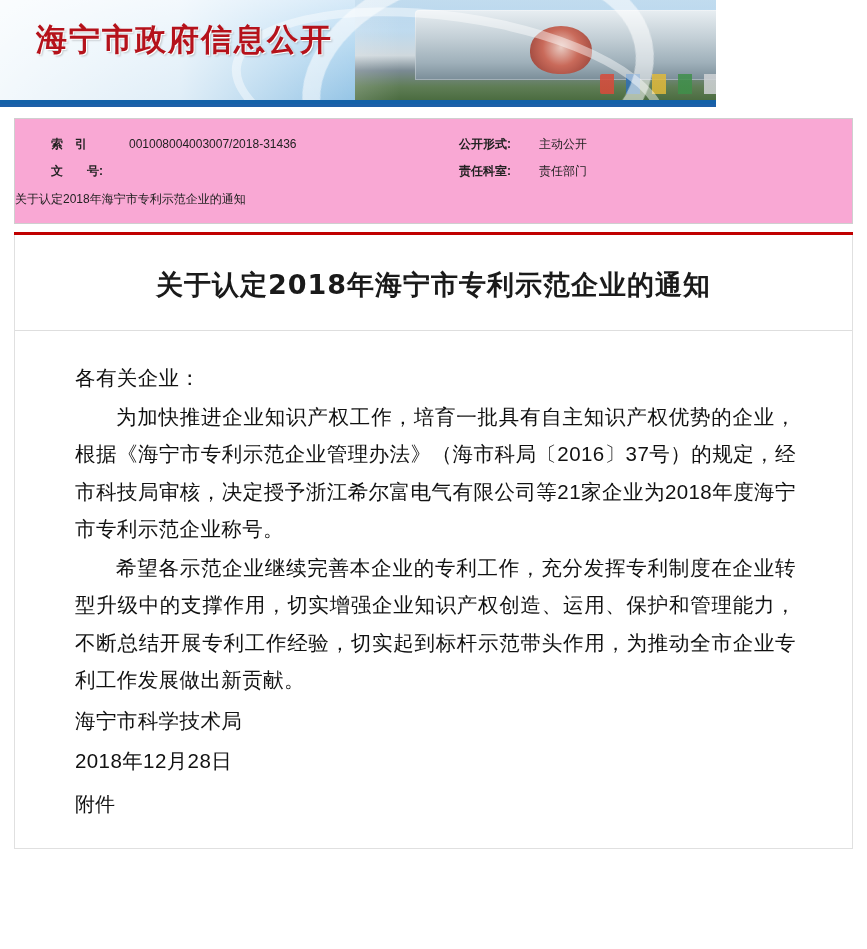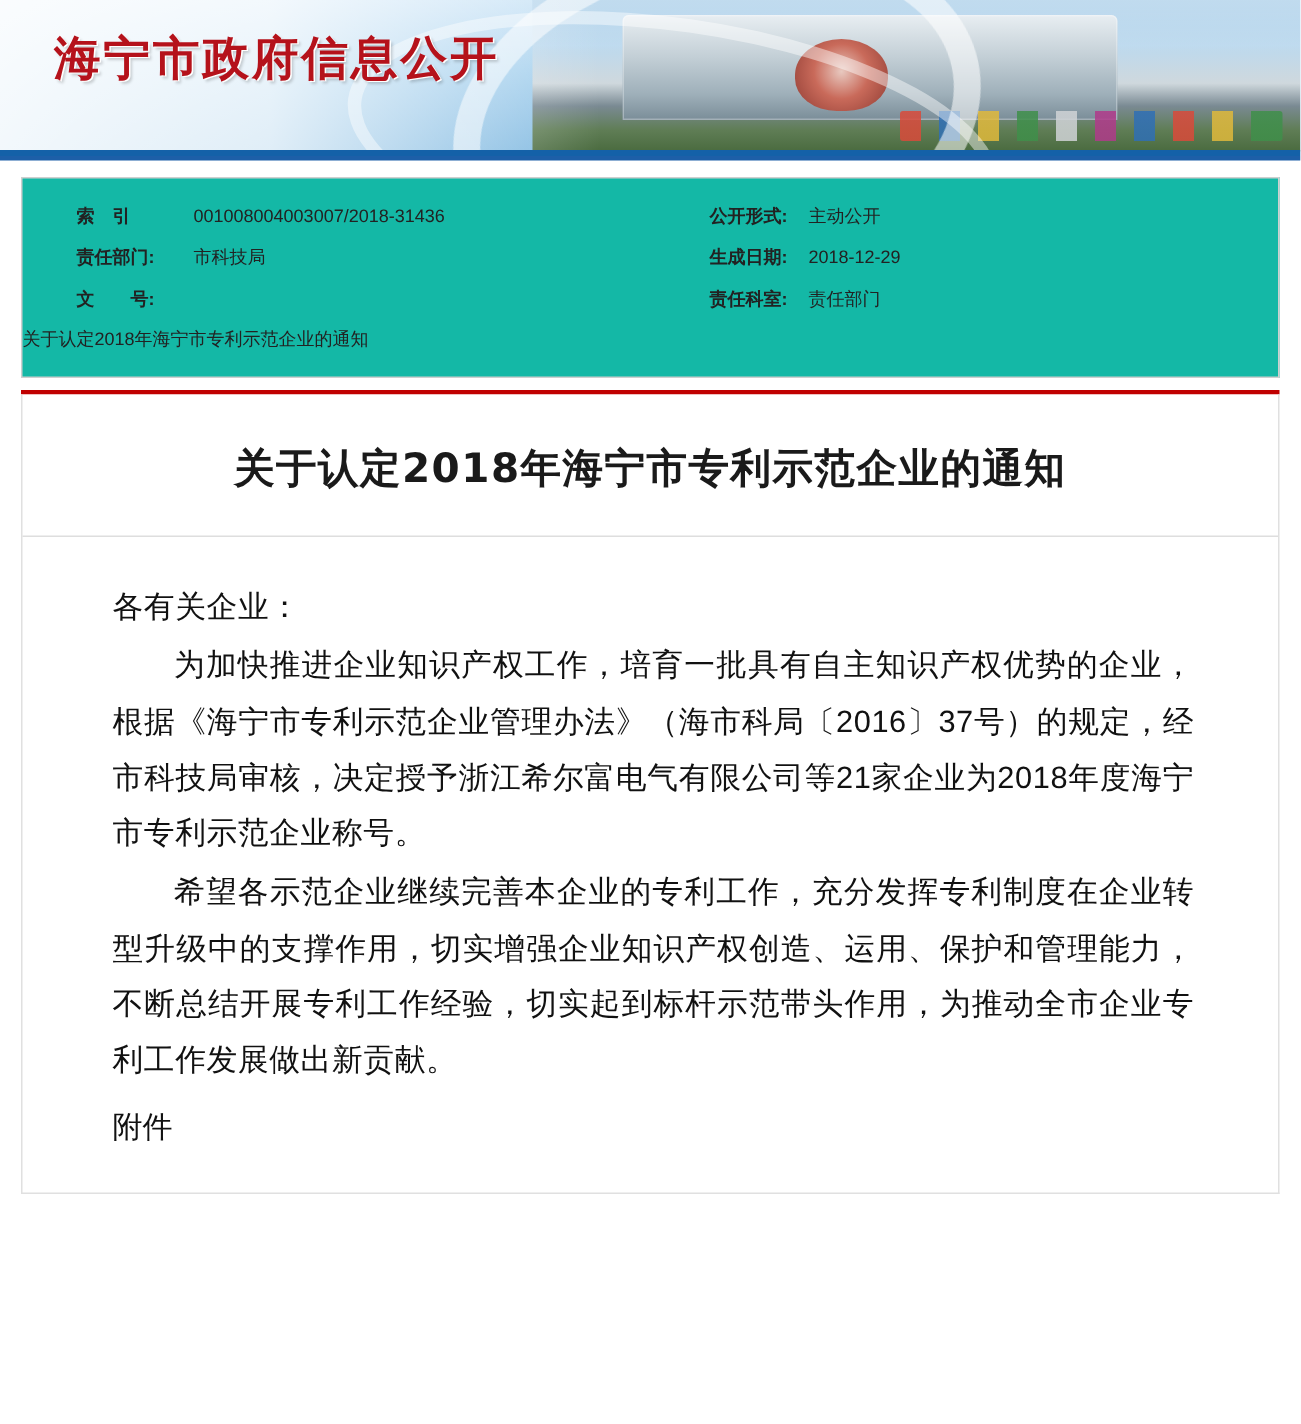--- a/index.html
+++ b/index.html
@@ -16,21 +16,21 @@
   .page {
     width: 867px;
     position: relative;
     overflow: hidden;
   }
 
   
   .banner {
     position: relative;
     height: 104px;
-    width: 867px;
+    width: 716px;
     overflow: hidden;
     background: linear-gradient(180deg, #cfe6f7 0%, #a9d2ee 45%, #7fb8e0 100%);
     border-bottom: 3px solid #1d5fa8;
   }
   .banner-photo {
     position: absolute;
     left: 355px;
     top: 0;
     width: 512px;
     height: 101px;
@@ -138,42 +138,42 @@
     width: 867px;
     height: 4px;
     background: #1461a8;
     z-index: 6;
   }
 
   
   .meta-box {
     margin: 11px 14px 0 14px;
     border: 1px solid #cfcfcf;
-    background: #14b8a6;
+    background: #f9a8d4;
     padding: 12px 0 10px 0;
   }
   .meta-table {
     width: 100%;
     border-collapse: collapse;
     font-size: 12px;
     color: #222;
   }
   .meta-table td {
     padding: 5px 0 5px 0;
     vertical-align: top;
     line-height: 1.45;
   }
   .lbl {
     font-weight: bold;
     color: #222;
     white-space: nowrap;
   }
   .col-l-label { width: 78px; padding-left: 36px !important; }
   .col-l-value { width: 330px; }
-  .col-r-label { width: 80px; text-align: center; }
+  .col-r-label { width: 80px; }
   .col-r-value { }
   .summary-text {
     padding-left: 36px;
     font-size: 12px;
     color: #222;
     line-height: 1.5;
   }
 
   
   .red-divider {
@@ -249,26 +249,20 @@
   </div>
 
   <div class="meta-box">
     <table class="meta-table">
       <tbody>
         <tr>
           <td class="lbl col-l-label">索　引</td>
           <td class="col-l-value">001008004003007/2018-31436</td>
           <td class="lbl col-r-label">公开形式:</td>
           <td class="col-r-value">主动公开</td>
-        </tr>
-        <tr>
-          <td class="lbl col-l-label">责任部门:</td>
-          <td class="col-l-value">市科技局</td>
-          <td class="lbl col-r-label">生成日期:</td>
-          <td class="col-r-value">2018-12-29</td>
         </tr>
         <tr>
           <td class="lbl col-l-label">文　　号:</td>
           <td class="col-l-value"></td>
           <td class="lbl col-r-label">责任科室:</td>
           <td class="col-r-value">责任部门</td>
         </tr>
         <tr>
           <td colspan="4" class="summary-text">关于认定2018年海宁市专利示范企业的通知</td>
         </tr>
@@ -278,17 +272,21 @@
 
   <div class="red-divider"></div>
 
   <div class="article">
     <div class="doc-title">关于认定2018年海宁市专利示范企业的通知</div>
     <div class="doc-rule"></div>
     <div class="doc-body">
       <p>各有关企业：</p>
       <p class="p-indent">为加快推进企业知识产权工作，培育一批具有自主知识产权优势的企业，根据《海宁市专利示范企业管理办法》（海市科局〔2016〕37号）的规定，经市科技局审核，决定授予浙江希尔富电气有限公司等21家企业为2018年度海宁市专利示范企业称号。</p>
       <p class="p-indent">希望各示范企业继续完善本企业的专利工作，充分发挥专利制度在企业转型升级中的支撑作用，切实增强企业知识产权创造、运用、保护和管理能力，不断总结开展专利工作经验，切实起到标杆示范带头作用，为推动全市企业专利工作发展做出新贡献。</p>
+      <div class="sign">
+        <p class="sign-line">海宁市科学技术局</p>
+        <p class="sign-line">2018年12月28日</p>
+      </div>
     </div>
     <div class="tail">附件</div>
   </div>
 
 </div>
 
 </body></html>

